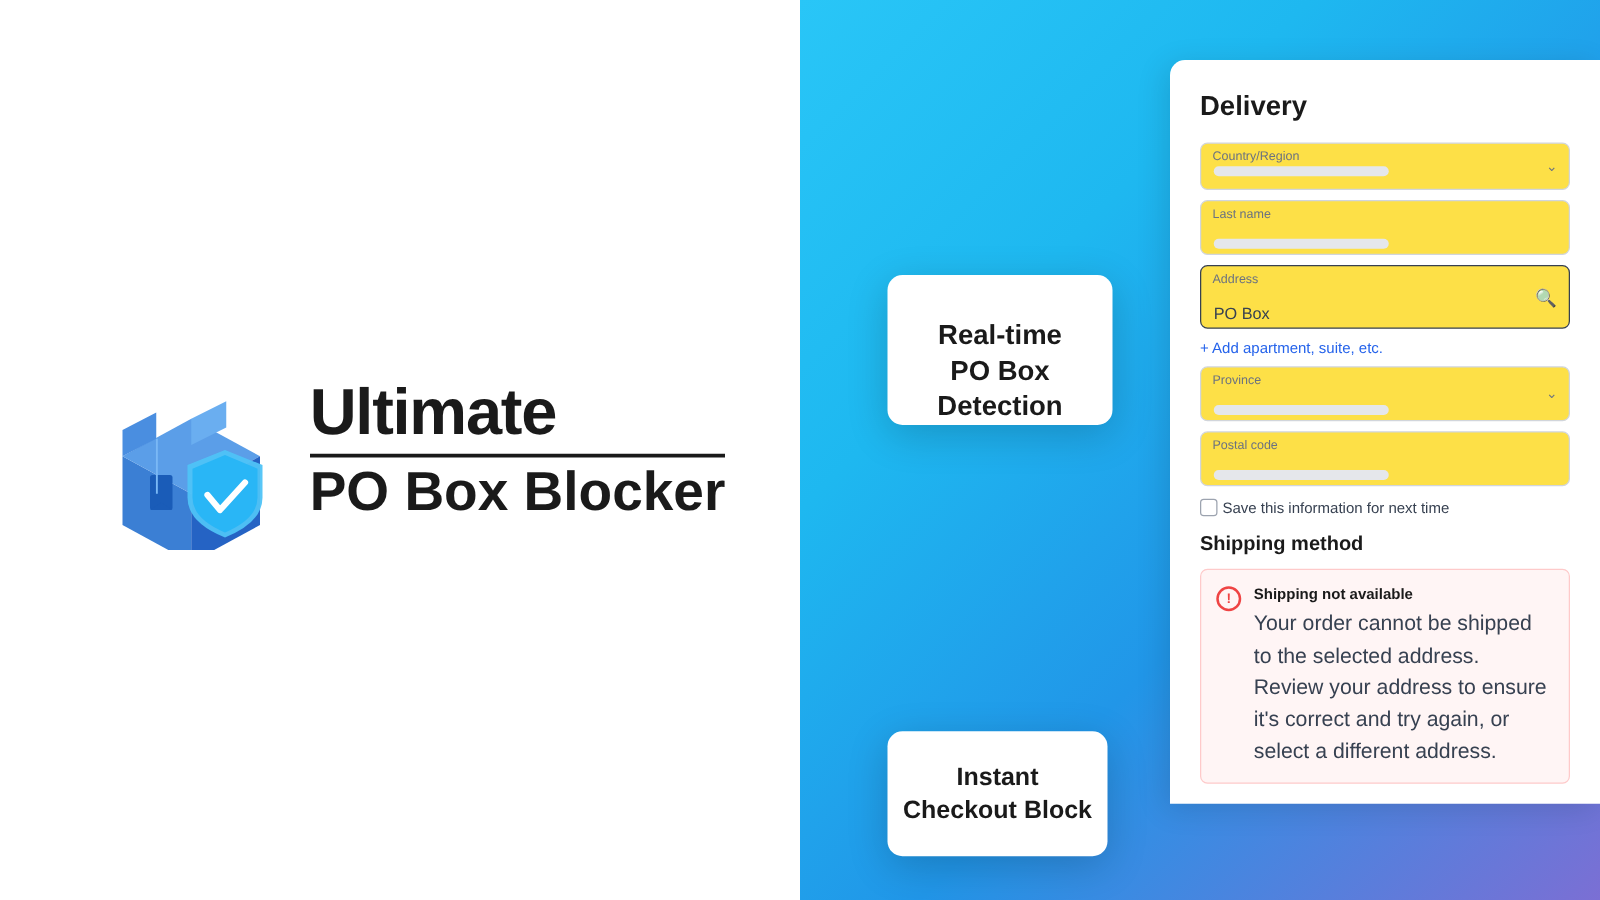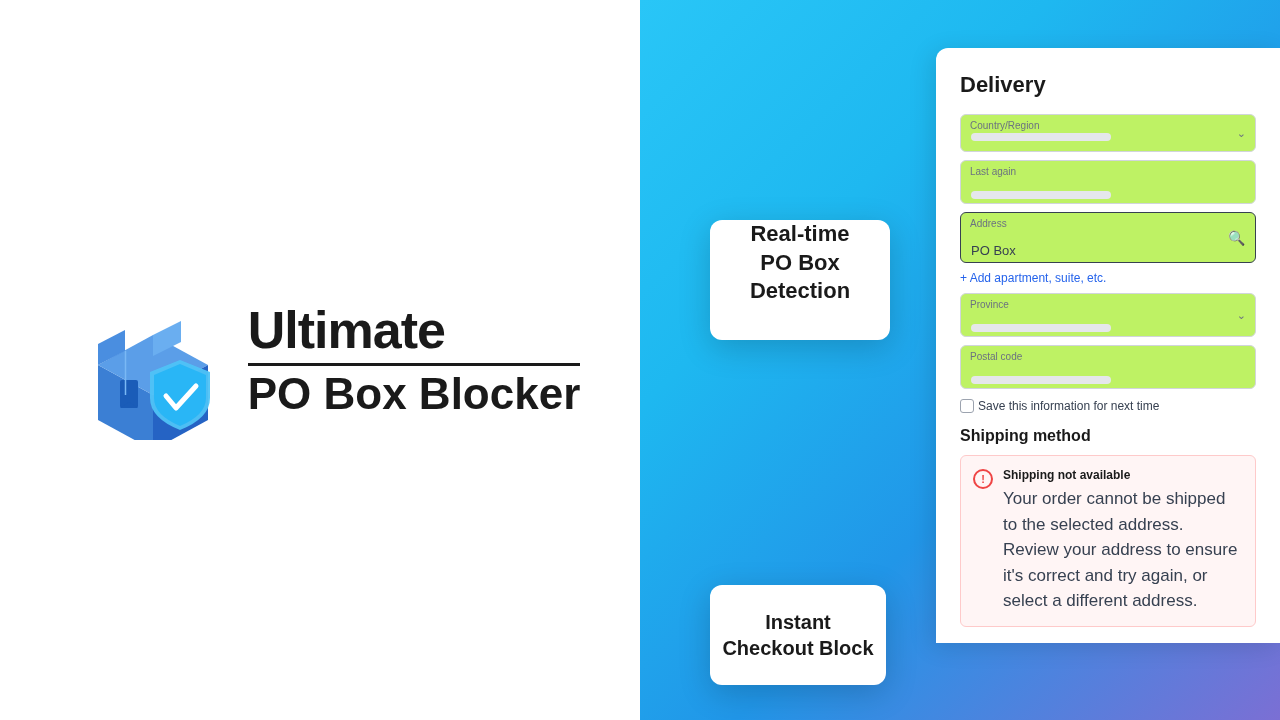--- a/index.html
+++ b/index.html
@@ -70,21 +70,21 @@
     .card-realtime {
       position: absolute;
       left: 70px;
       top: 220px;
       width: 180px;
       height: 120px;
       background: white;
       border-radius: 12px;
       box-shadow: 0 8px 32px rgba(0,0,0,0.18);
       display: flex;
-      align-items: flex-start;
+      align-items: flex-end;
       justify-content: center;
       z-index: 10;
     }
 
     .card-realtime-text {
       font-size: 22px;
       font-weight: 700;
       color: #1a1a1a;
       text-align: center;
       line-height: 1.3;
@@ -137,21 +137,21 @@
       position: relative;
       margin-bottom: 8px;
     }
 
     .form-input {
       width: 100%;
       border: 1.5px solid #d1d5db;
       border-radius: 6px;
       padding: 8px 2px 6px 10px;
       font-size: 13px;
-      background: #bef264;
+      background: #fde047;
       outline: none;
     }
 
     .form-input-label {
       position: absolute;
       top: 6px;
       left: 10px;
       font-size: 10px;
       color: #6b7280;
       font-weight: 400;
@@ -353,21 +353,21 @@
       <div class="form-input form-input-value" style="padding-top:6px; padding-bottom:6px; min-height:38px;">
         <div class="form-input-label">Country/Region</div>
         <div class="form-skeleton" style="margin-top:12px;"></div>
       </div>
       <span class="field-chevron">⌄</span>
     </div>
 
 
     <div class="form-field">
       <div class="form-input form-input-value" style="min-height:38px;">
-        <div class="form-input-label">Last again</div>
+        <div class="form-input-label">Last name</div>
         <div class="form-skeleton" style="margin-top:12px;"></div>
       </div>
     </div>
 
     <div class="form-field field-with-icon">
       <div class="form-input form-input-value address-field-highlighted" style="min-height:38px; border-color:#374151;">
         <div class="form-input-label">Address</div>
         <div style="margin-top:12px; font-size:13px; color:#374151;">PO Box</div>
       </div>
       <span class="field-search-icon">🔍</span>

